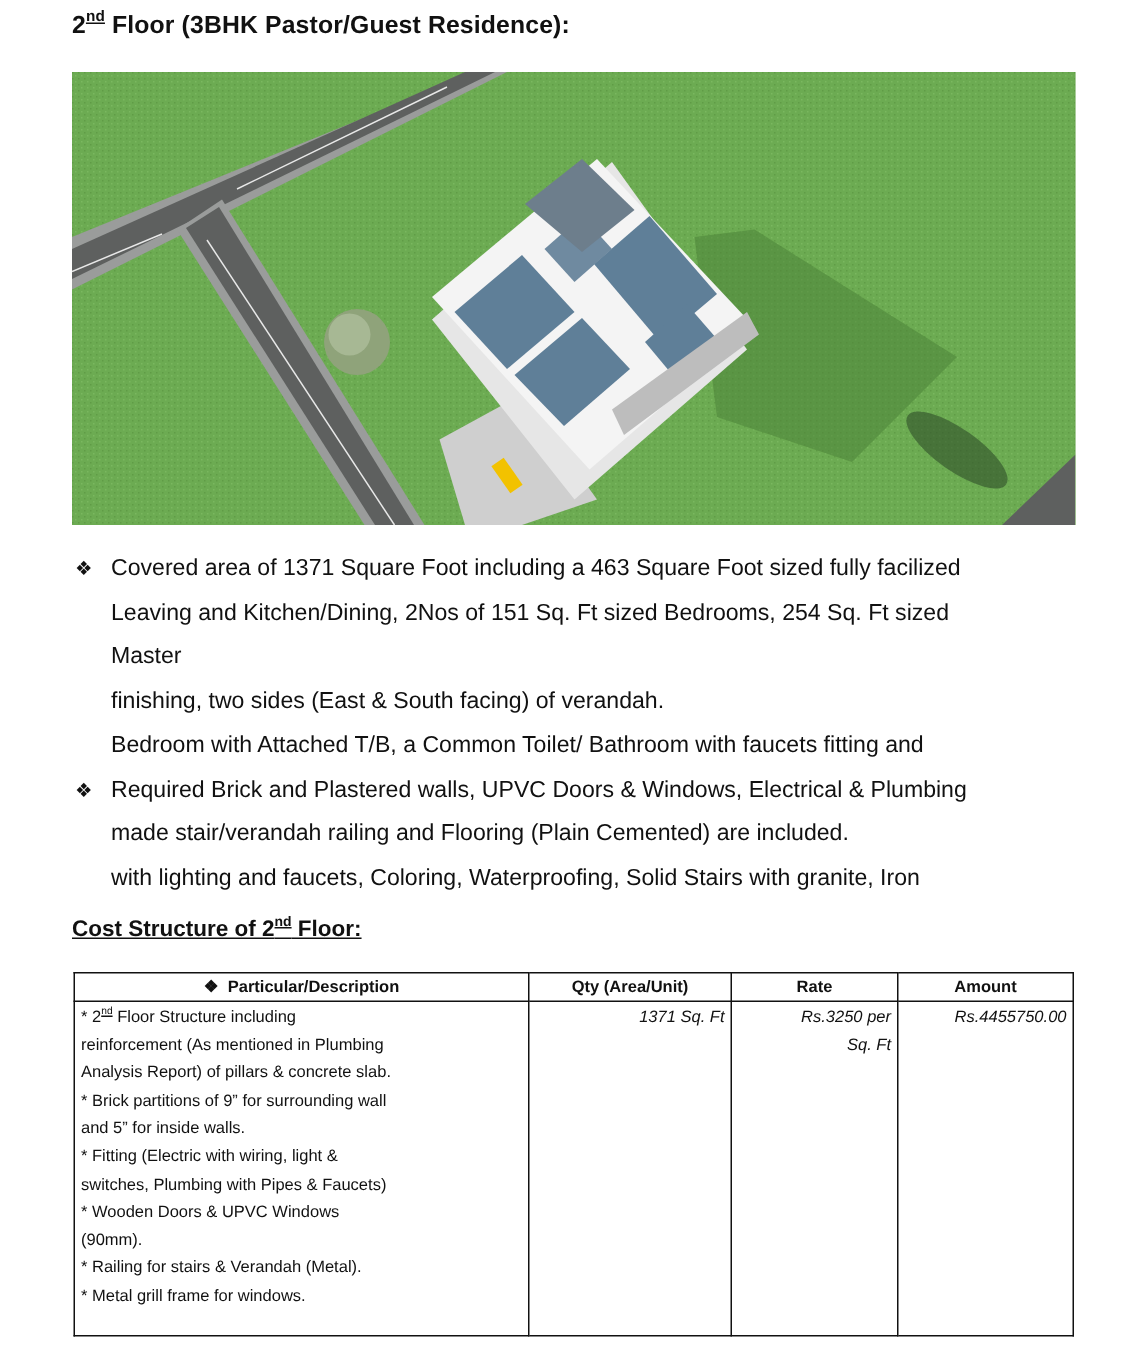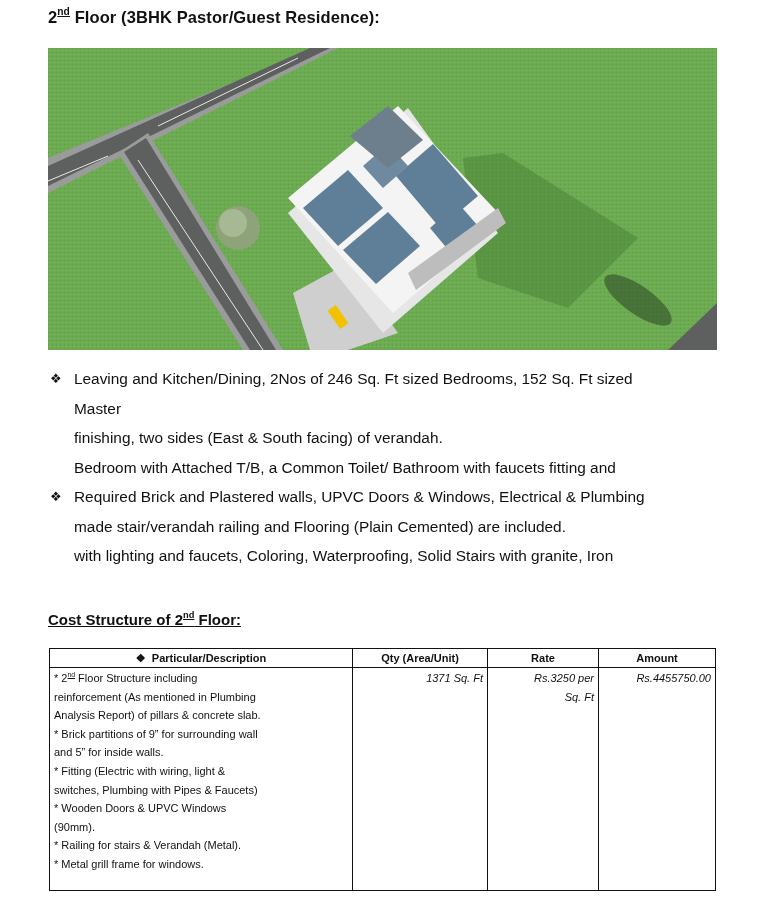--- a/index.html
+++ b/index.html
@@ -80,21 +80,22 @@
     <polygon points="315,118 340,96 360,118 335,140" fill="#6f8aa0"></polygon>
     <polygon points="302,88 340,58 375,92 340,120" fill="#6d7e8c"></polygon>
     <polygon points="382,180 410,155 430,178 402,204" fill="#5f7f98"></polygon>
     <polygon points="360,225 450,160 458,175 368,242" fill="#bdbdbd"></polygon>
   </svg>
 </div>
 
 <div class="bullets">
   <div class="bullet">
     <span class="mark">❖</span>
-    <p>Leaving and Kitchen/Dining, 2Nos of 246 Sq. Ft sized Bedrooms, 152 Sq. Ft sized</p>
+    <p>Covered area of 1371 Square Foot including a 463 Square Foot sized fully facilized</p>
+    <p>Leaving and Kitchen/Dining, 2Nos of 151 Sq. Ft sized Bedrooms, 254 Sq. Ft sized</p>
     <p>Master</p>
     <p>finishing, two sides (East &amp; South facing) of verandah.</p>
     <p>Bedroom with Attached T/B, a Common Toilet/ Bathroom with faucets fitting and</p>
   </div>
   <div class="bullet">
     <span class="mark">❖</span>
     <p>Required Brick and Plastered walls, UPVC Doors &amp; Windows, Electrical &amp; Plumbing</p>
     <p>made stair/verandah railing and Flooring (Plain Cemented) are included.</p>
     <p>with lighting and faucets, Coloring, Waterproofing, Solid Stairs with granite, Iron</p>
   </div>

